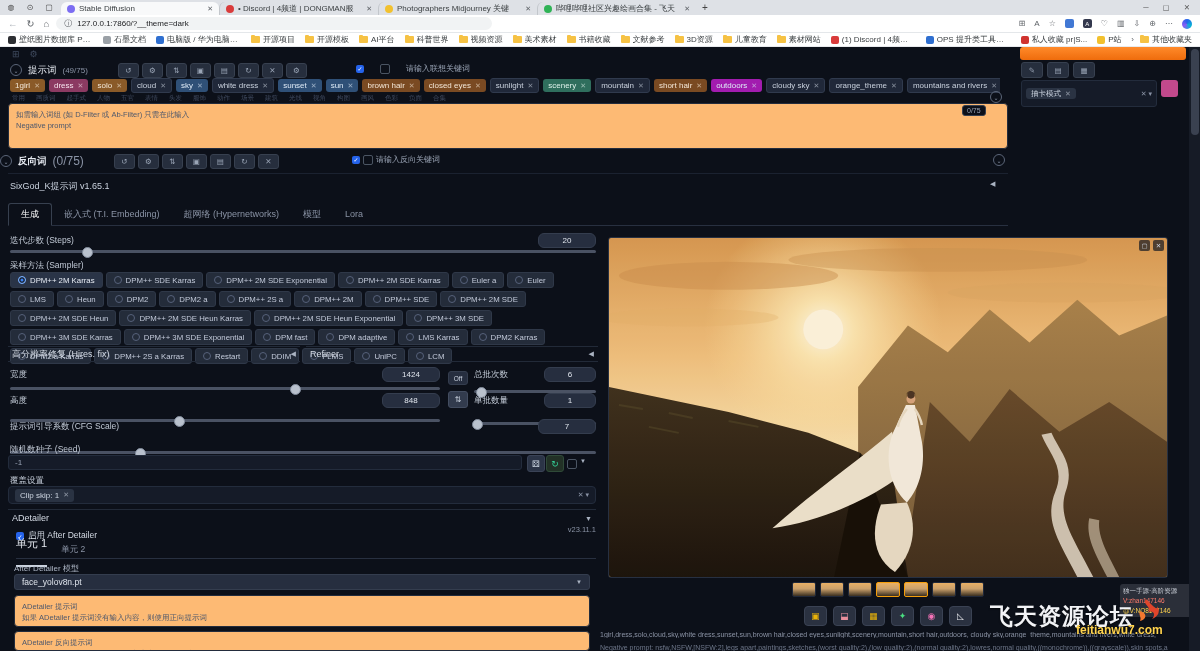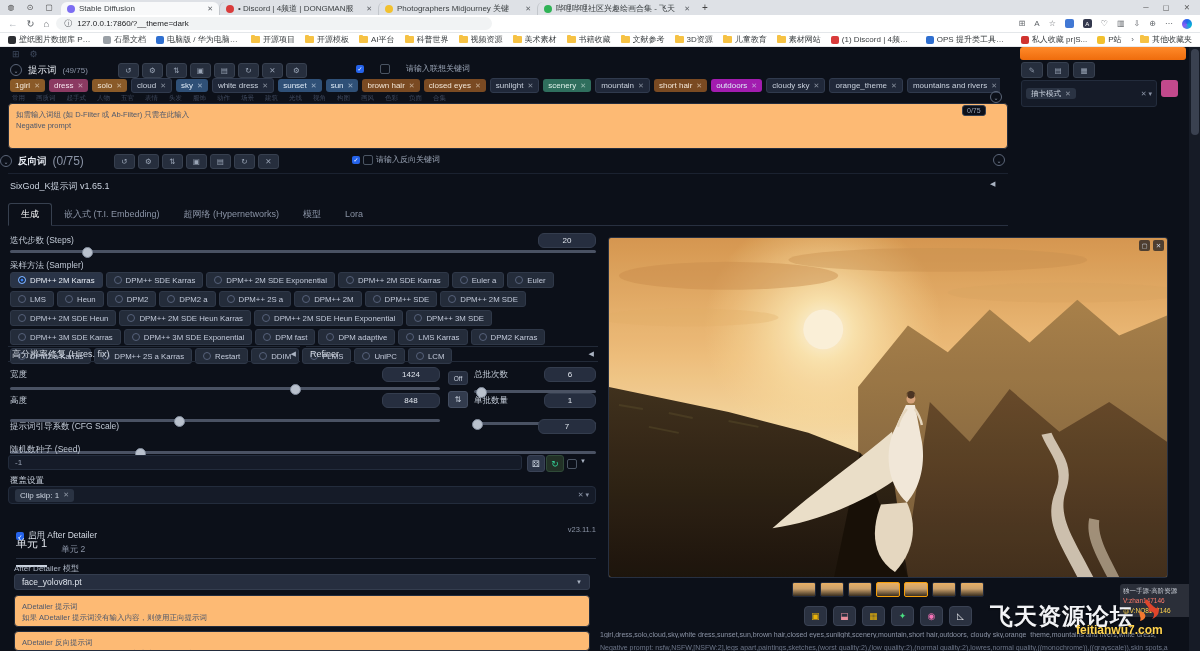--- a/index.html
+++ b/index.html
@@ -583,20 +583,24 @@
 
   <div class="abs lab" style="left:10px;top:428px">覆盖设置</div>
   <div class="abs flex" style="left:8px;top:439px;width:588px;height:18px;background:#151b28;border:1px solid #232c3c;border-radius:4px;box-sizing:border-box;padding:0 6px;justify-content:space-between">
     <span class="chip" style="background:#2a3343;color:#cdd5e1">
       <span>Clip skip: 1</span>
         <span class="x">✕</span>
     </span>
     <span style="color:#8a93a5;font-size:7px">✕ ▾</span>
   </div>
 
+  <div class="abs flex" style="left:8px;top:462px;width:588px;justify-content:space-between;border-top:1px solid #222a38;height:14px;box-sizing:border-box;padding:3px 4px 0 4px">
+    <span style="font-size:9px;color:#d4dae4">ADetailer</span>
+    <span class="tri">▼</span>
+  </div>
   <div class="abs" style="left:500px;top:478px;width:96px;text-align:right;font-size:7.5px;color:#8a93a5">v23.11.1</div>
   <div class="abs flex" style="left:16px;top:483px;gap:4px">
     <span class="chk">✓</span>
     <span style="font-size:8.5px;color:#d4dae4">启用 After Detailer</span>
   </div>
   <div class="abs flex" id="unit-tabs-host" style="left:16px;top:497px;width:580px;height:14px;gap:14px;border-bottom:1px solid #283040">
       <span style="font-size: 11px; padding-bottom: 14px; color: rgb(229, 233, 240); border-bottom: 2px solid rgb(203, 211, 223);">单元 1</span>
       <span style="font-size: 8.5px; padding-bottom: 2px; color: rgb(138, 147, 165);">单元 2</span>
     </div>
   <div class="abs" style="left:14px;top:516px;font-size:8px;color:#aeb7c6">After Detailer 模型</div>

